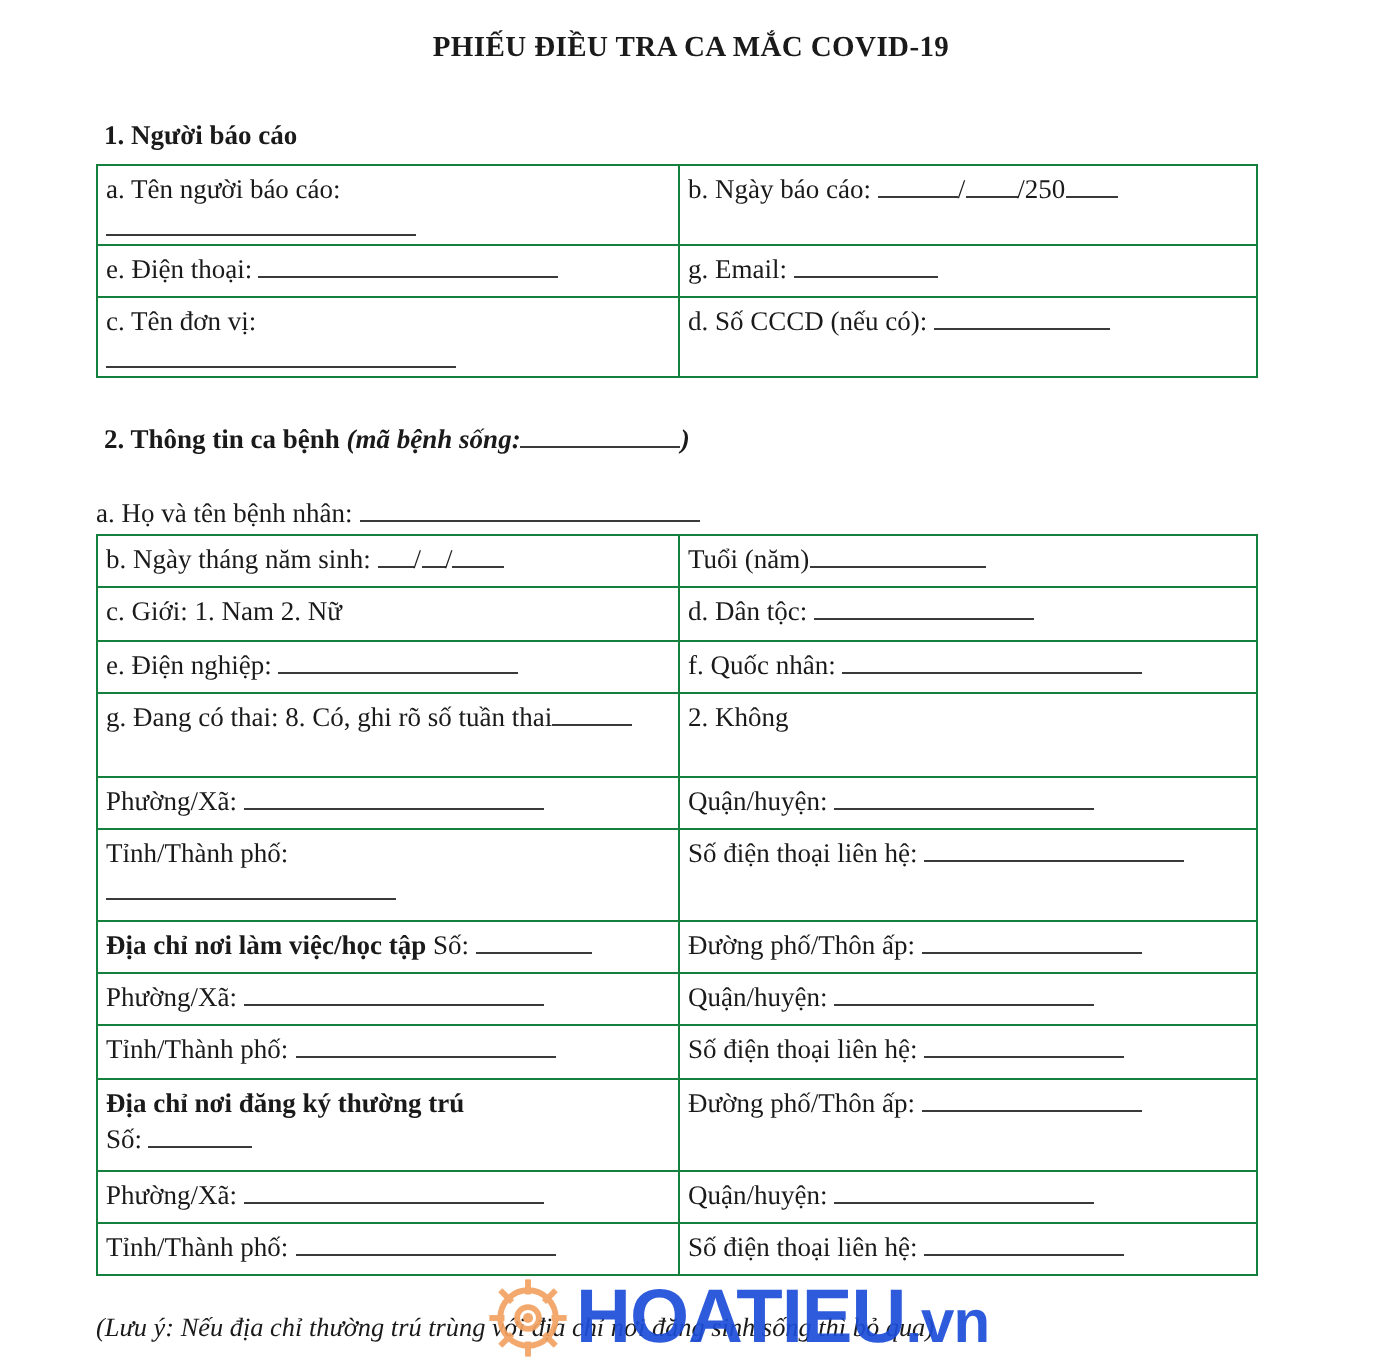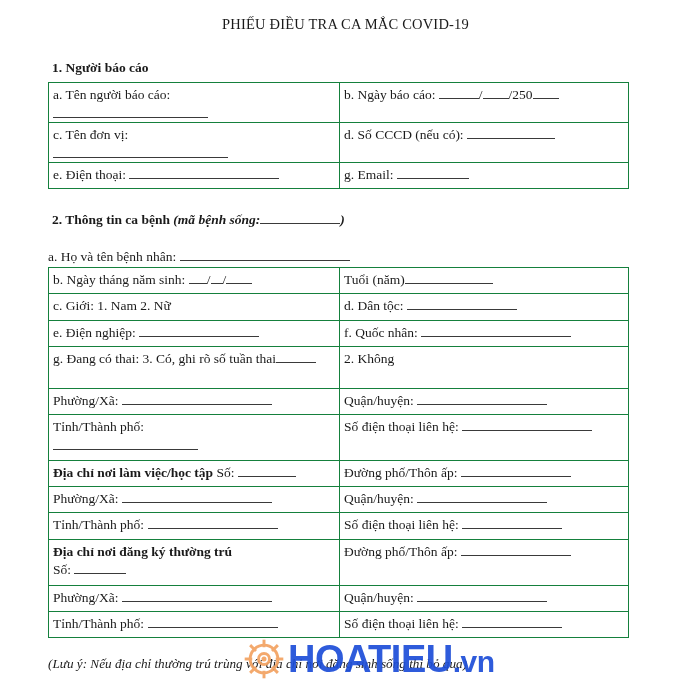--- a/index.html
+++ b/index.html
@@ -20,21 +20,21 @@
     width: 691px;
     height: 683px;
     box-sizing: border-box;
     padding: 0;
     overflow: hidden;
   }
 
   
   .doc-title {
     text-align: center;
-    font-weight: normal;
+    font-weight: bold;
     font-size: 14.5px;
     letter-spacing: 0.2px;
     margin: 15px 0 0 0;
     padding: 0 40px;
     line-height: 1.3;
   }
 
   
   .section-heading {
     font-weight: bold;
@@ -173,36 +173,36 @@
           <span>a. Tên người báo cáo:</span>
           <span class="ublock w155"></span>
         </td>
         <td class="col-right cell-mid">
           <span>b. Ngày báo cáo:</span>
           <span class="blank-inline u40"></span>/<span class="blank-inline u26"></span><span>/250</span><span class="blank-inline u26"></span>
         </td>
       </tr>
       <tr>
         <td class="col-left">
+          <span>e. Điện thoại:</span>
+          <span class="blank-inline u150"></span>
+        </td>
+        <td class="col-right">
+          <span>g. Email:</span>
+          <span class="blank-inline u72"></span>
+        </td>
+      </tr>
+      <tr>
+        <td class="col-left">
           <span>c. Tên đơn vị:</span>
           <span class="ublock w175"></span>
         </td>
         <td class="col-right cell-mid">
           <span>d. Số CCCD (nếu có):</span>
           <span class="blank-inline u88"></span>
-        </td>
-      </tr>
-      <tr>
-        <td class="col-left">
-          <span>e. Điện thoại:</span>
-          <span class="blank-inline u150"></span>
-        </td>
-        <td class="col-right">
-          <span>g. Email:</span>
-          <span class="blank-inline u72"></span>
         </td>
       </tr>
     </tbody>
       </table>
   </div>
 
   <div class="sec2-wrap">
     <div class="section-heading">
       <span>2. Thông tin ca bệnh</span>
       <span class="normal-italic">(mã bệnh sống:</span><span class="blank-inline u80"></span><span class="normal-italic">)</span>
@@ -238,21 +238,21 @@
           <span>e. Điện nghiệp:</span>
           <span class="blank-inline u120"></span>
         </td>
         <td class="col-right">
           <span>f. Quốc nhân:</span>
           <span class="blank-inline u150"></span>
         </td>
       </tr>
       <tr>
         <td class="col-left tall-cell">
-          <span>g. Đang có thai: 3. Có, ghi rõ số tuần thai</span><span class="blank-inline u40"></span>
+          <span>g. Đang có thai: 8. Có, ghi rõ số tuần thai</span><span class="blank-inline u40"></span>
         </td>
         <td class="col-right cell-mid">
           <span>2. Không</span>
         </td>
       </tr>
 
       <tr>
         <td class="col-left">
           <span>Phường/Xã:</span>
           <span class="blank-inline u150"></span>

